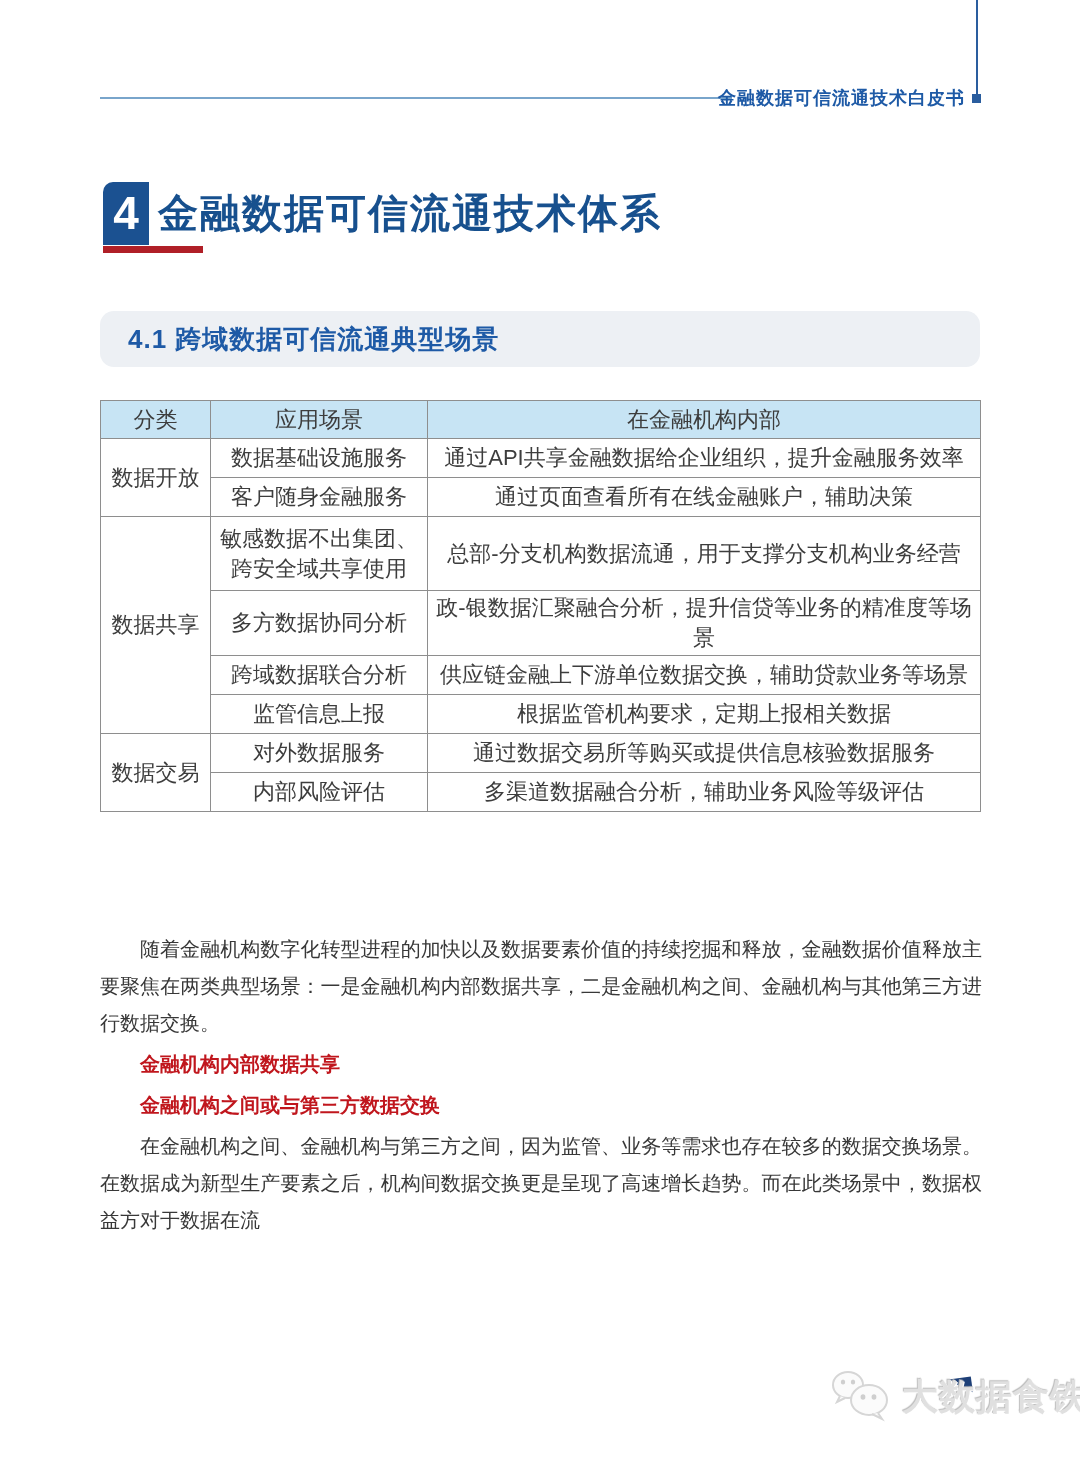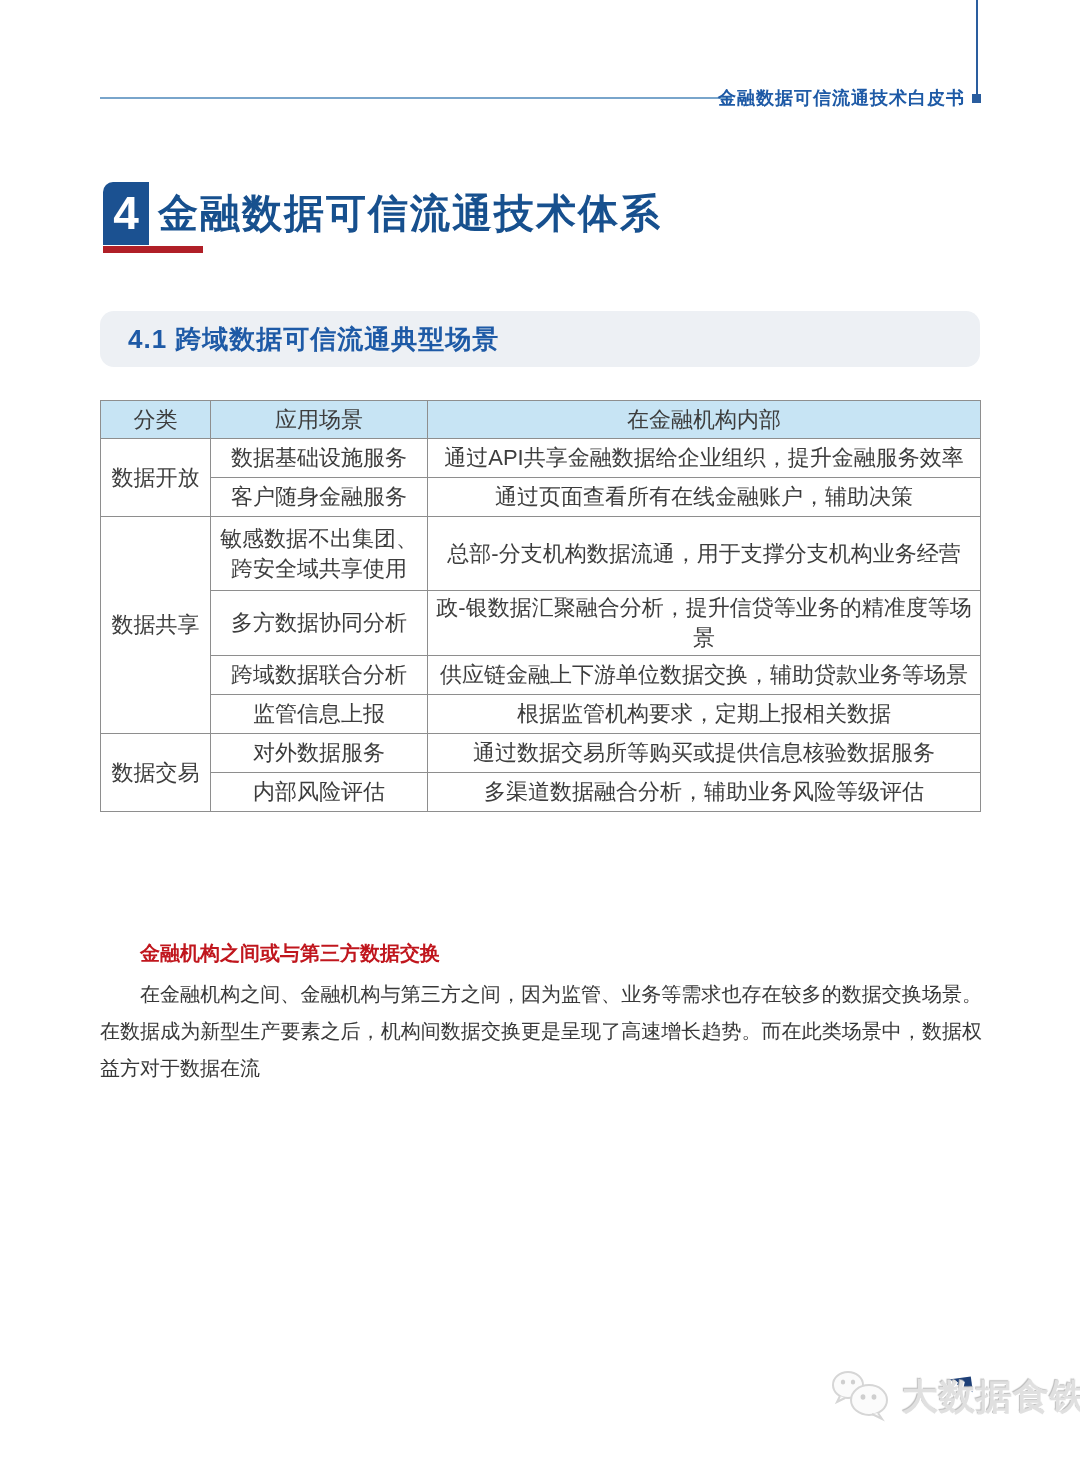--- a/index.html
+++ b/index.html
@@ -179,20 +179,22 @@
       </tr>
       <tr>
         <td class="scene-cell">内部风险评估</td>
         <td>多渠道数据融合分析，辅助业务风险等级评估</td>
       </tr>
     </tbody>
   </table>
 
 
   <div class="body-copy">
+    <p>随着金融机构数字化转型进程的加快以及数据要素价值的持续挖掘和释放，金融数据价值释放主要聚焦在两类典型场景：一是金融机构内部数据共享，二是金融机构之间、金融机构与其他第三方进行数据交换。</p>
+    <div class="red-subhead">金融机构内部数据共享</div>
     <div class="red-subhead">金融机构之间或与第三方数据交换</div>
     <p>在金融机构之间、金融机构与第三方之间，因为监管、业务等需求也存在较多的数据交换场景。在数据成为新型生产要素之后，机构间数据交换更是呈现了高速增长趋势。而在此类场景中，数据权益方对于数据在流</p>
   </div>
 
   <div class="page-corner-triangle"></div>
   <div class="watermark">
     <span>
       <svg width="66" height="56" viewBox="0 0 66 56">
         <g fill="none" stroke="#d6d6d6" stroke-width="2">
           <ellipse cx="20" cy="18" rx="15" ry="13" fill="#fbfbfb"></ellipse>

